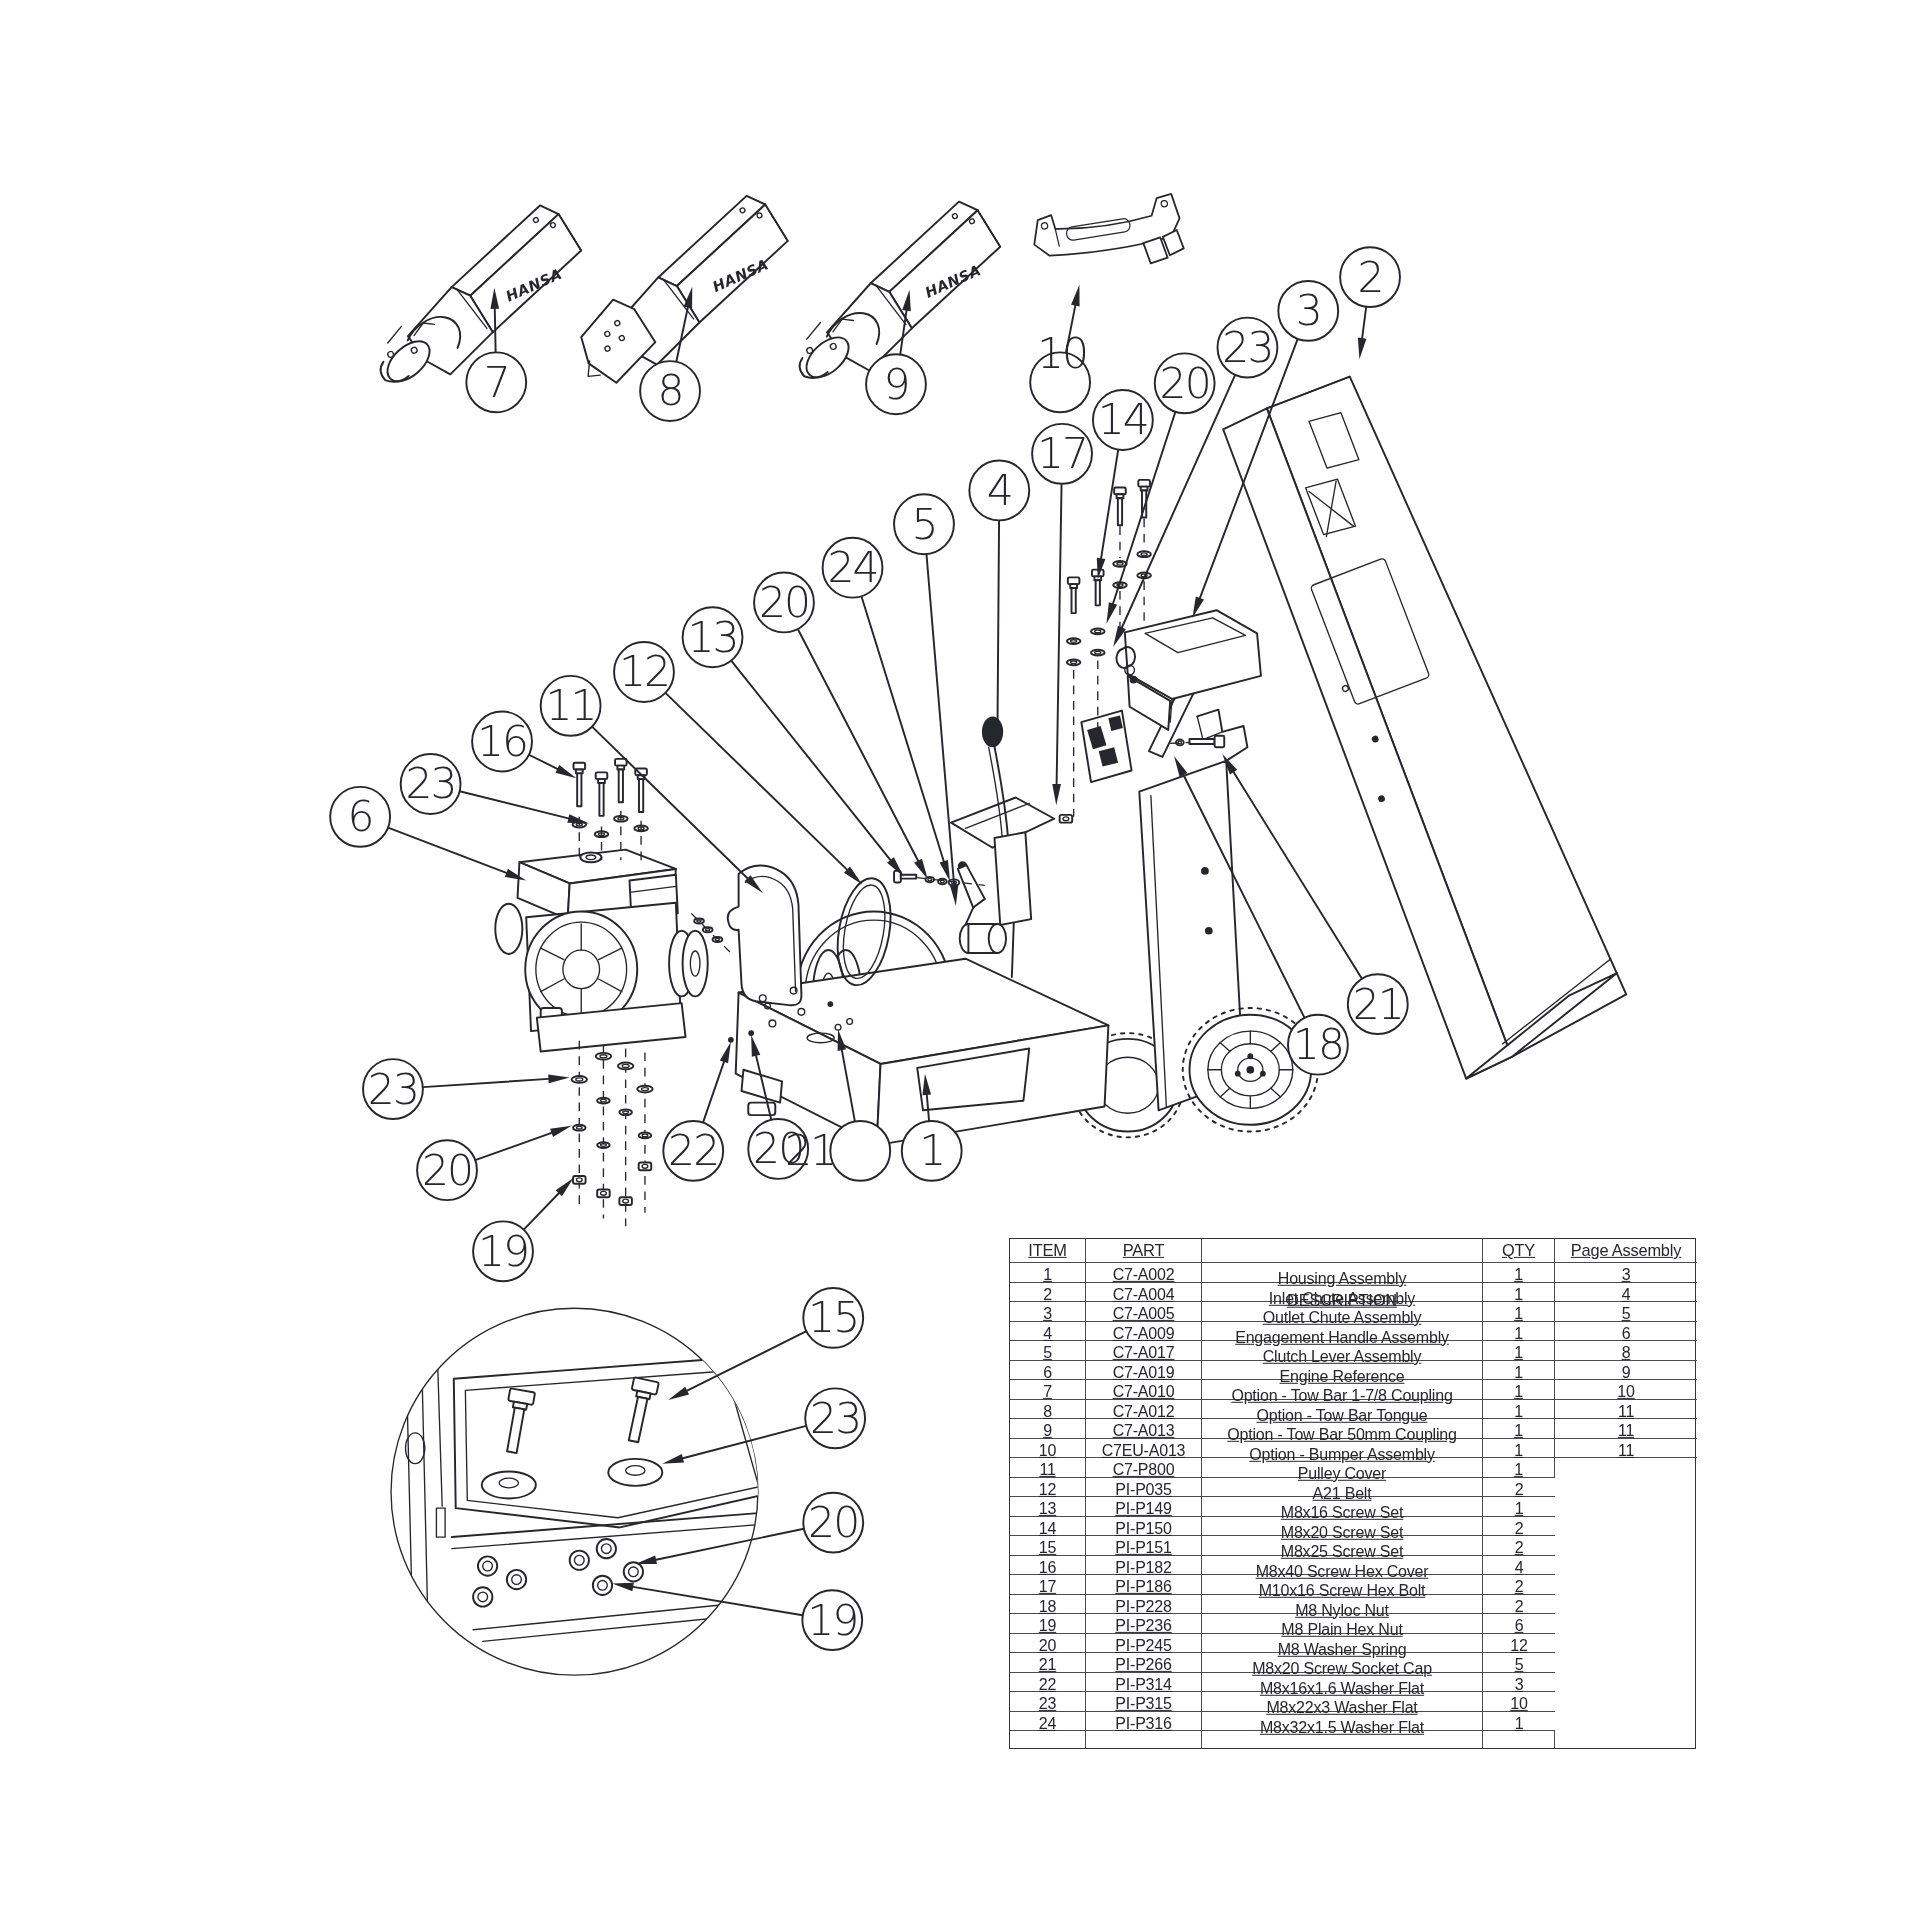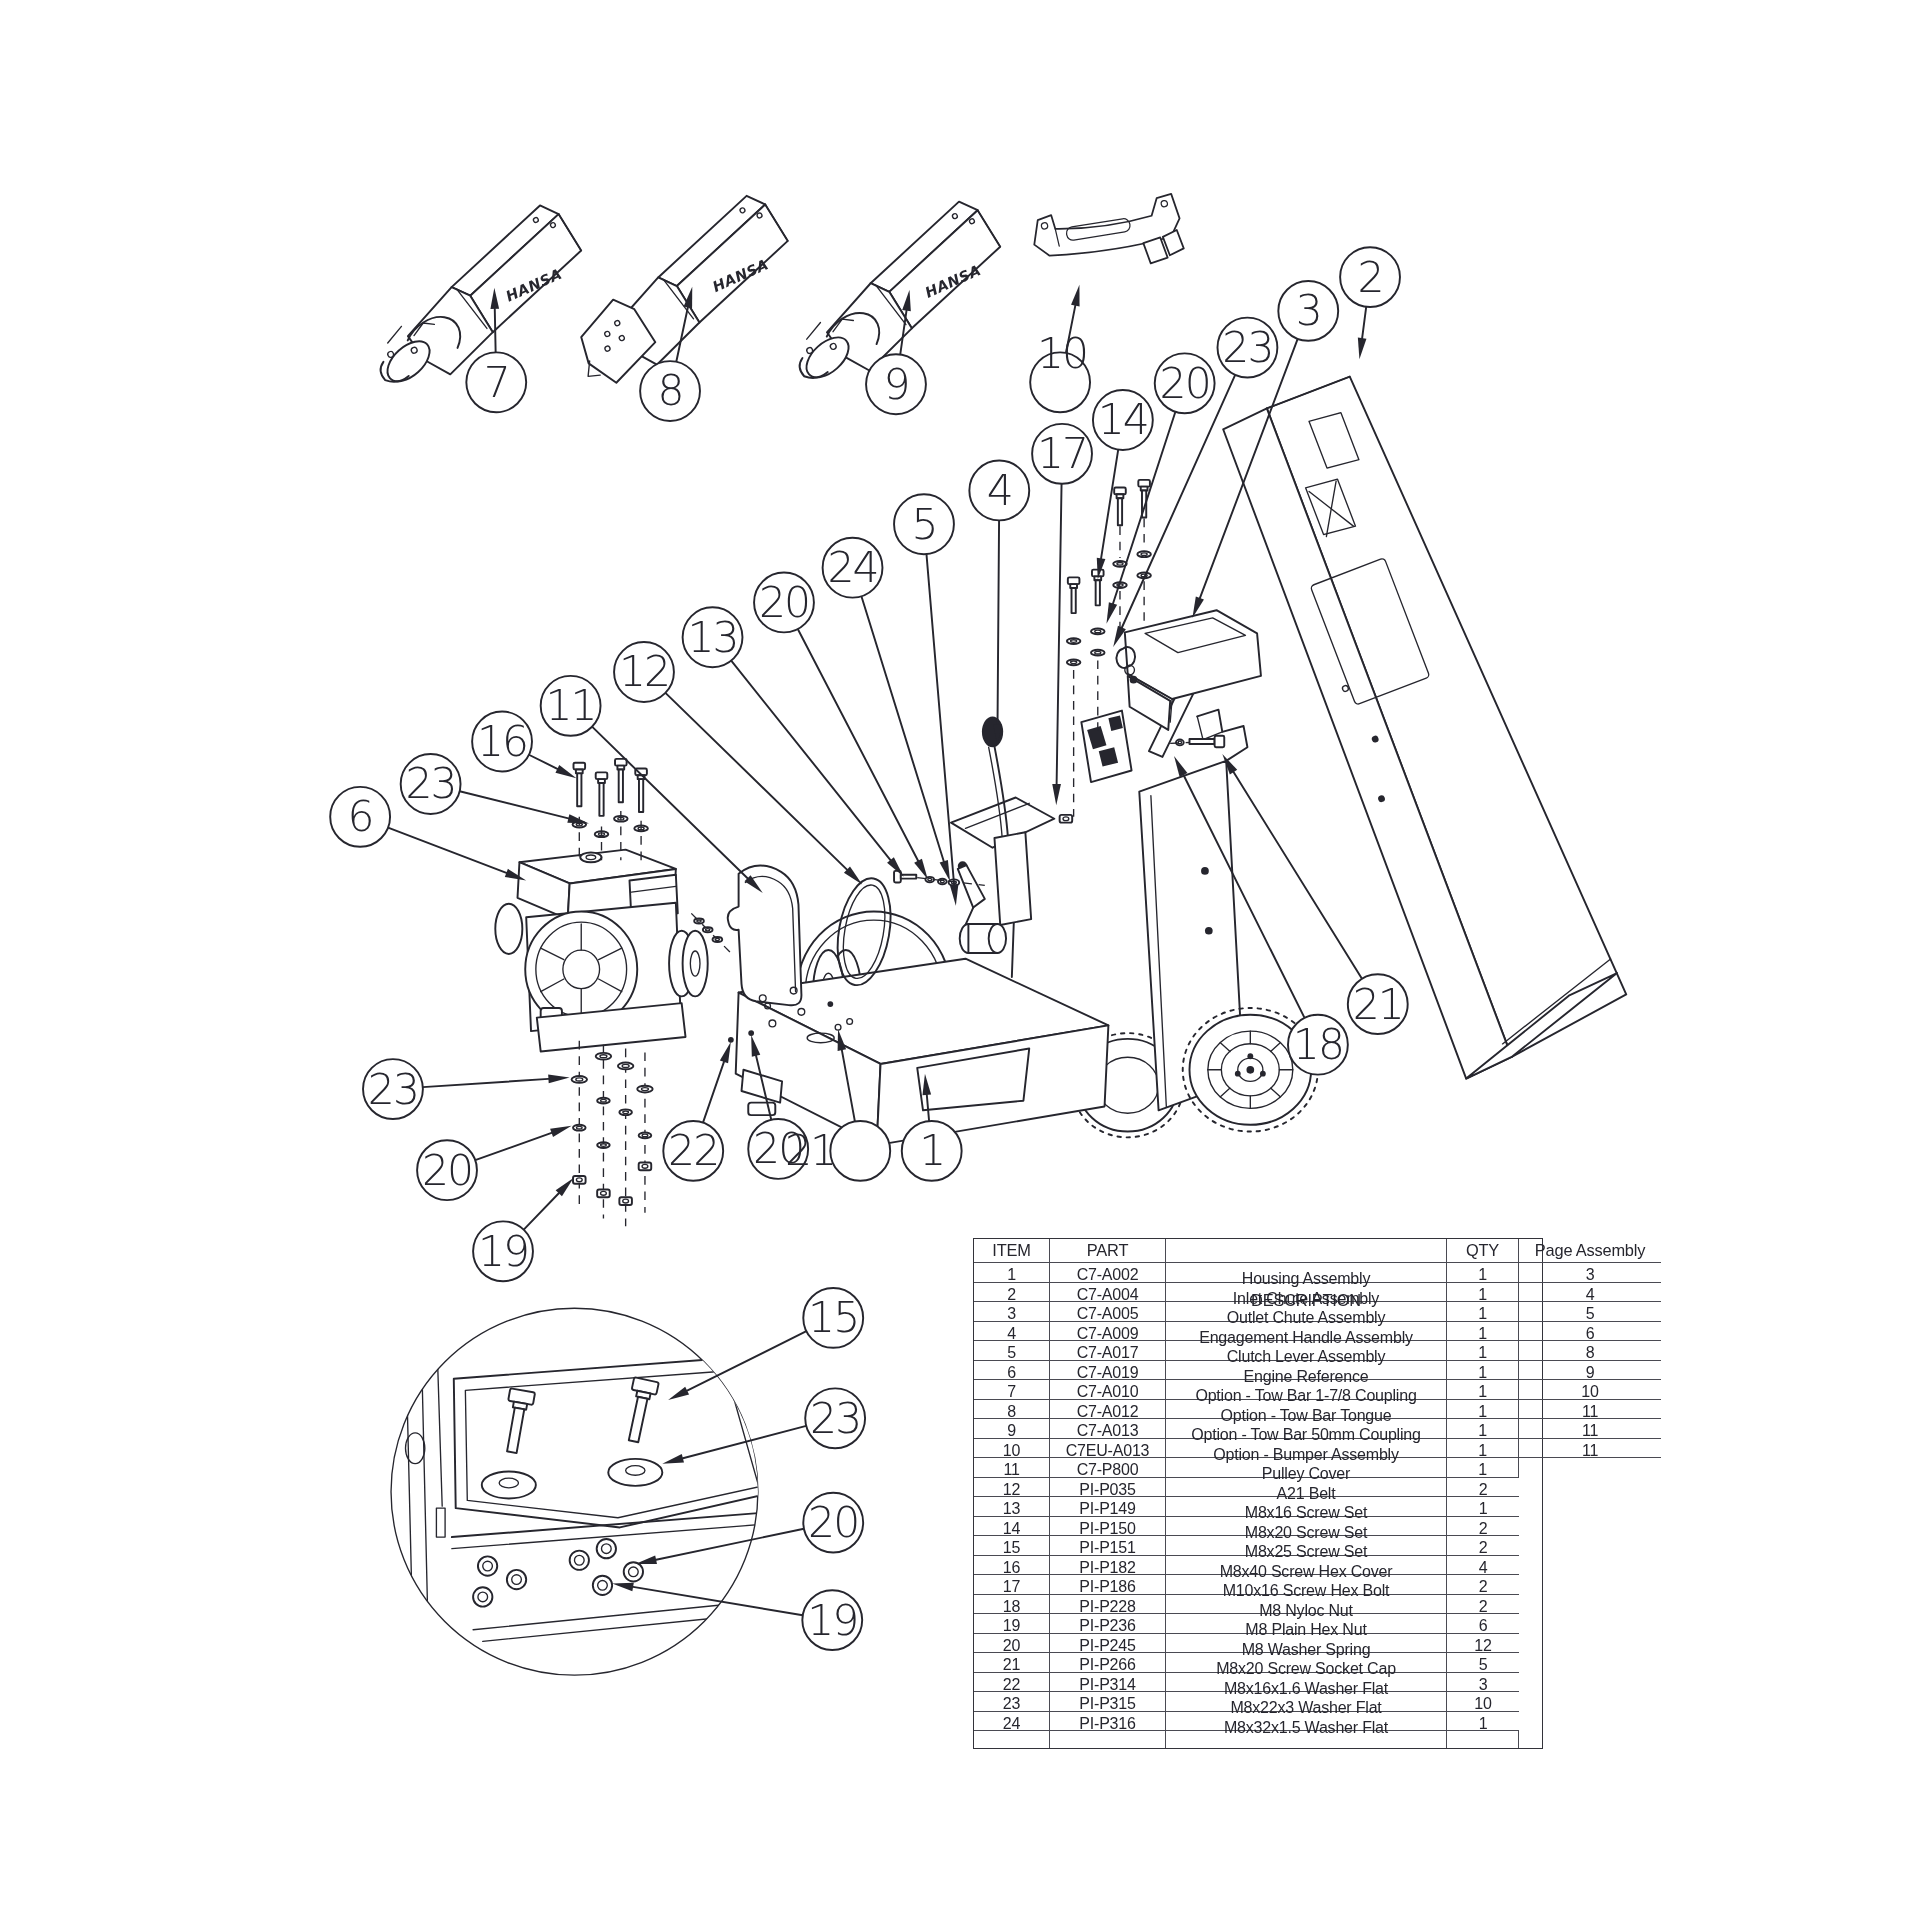--- a/index.html
+++ b/index.html
@@ -9,24 +9,24 @@
   svg .ln{stroke:#26262e;fill:none;stroke-width:2;stroke-linejoin:round;stroke-linecap:round;}
   svg .thin{stroke-width:1.4;}
   svg .wht{fill:#ffffff;}
   svg .blk{fill:#26262e;stroke:none;}
   svg .dash{stroke:#26262e;fill:none;stroke-width:1.4;stroke-dasharray:9 7;}
   svg text{fill:#26262e;}
   .brand-text{font-family:"DejaVu Sans",sans-serif;font-size:15px;font-style:italic;font-weight:bold;letter-spacing:.5px;}
   .co-num{font-family:"DejaVu Sans",sans-serif;font-weight:300;font-size:44px;letter-spacing:-2px;text-anchor:middle;}
 
   
-  #parts-table{position:absolute;left:973px;top:1238px;width:570px;
+  #parts-table{position:absolute;left:1009px;top:1238px;width:687px;
     display:grid;grid-template-columns:76px 116px 281px 72px 142px;
     grid-template-rows:24px repeat(24,19.5px) 17.4px;
-    border:1.9px solid #33333a;box-sizing:border-box;font-size:16px;line-height:17.4px;letter-spacing:-0.2px;}
+    border:1.9px solid #33333a;box-sizing:border-box;font-size:16px;line-height:17.4px;letter-spacing:-0.2px;text-decoration:underline;}
   .tcell{display:flex;justify-content:center;align-items:flex-start;overflow:visible;
     border-right:1px solid #4a4a52;border-bottom:1px solid #4a4a52;box-sizing:border-box;white-space:nowrap;}
   .tcell span{transform:translateY(2.9px);}
   .tcell.c-desc span{transform:translateY(6.8px);text-align:center;}
   .tcell.h-desc span{transform:translateY(8.7px);margin-top:44px;}
   .tcell.no-r{border-right:none;}
   .tcell.no-b{border-bottom:none;}
   .tcell.hdr{font-size:16.4px;}
 </style>
 </head>

